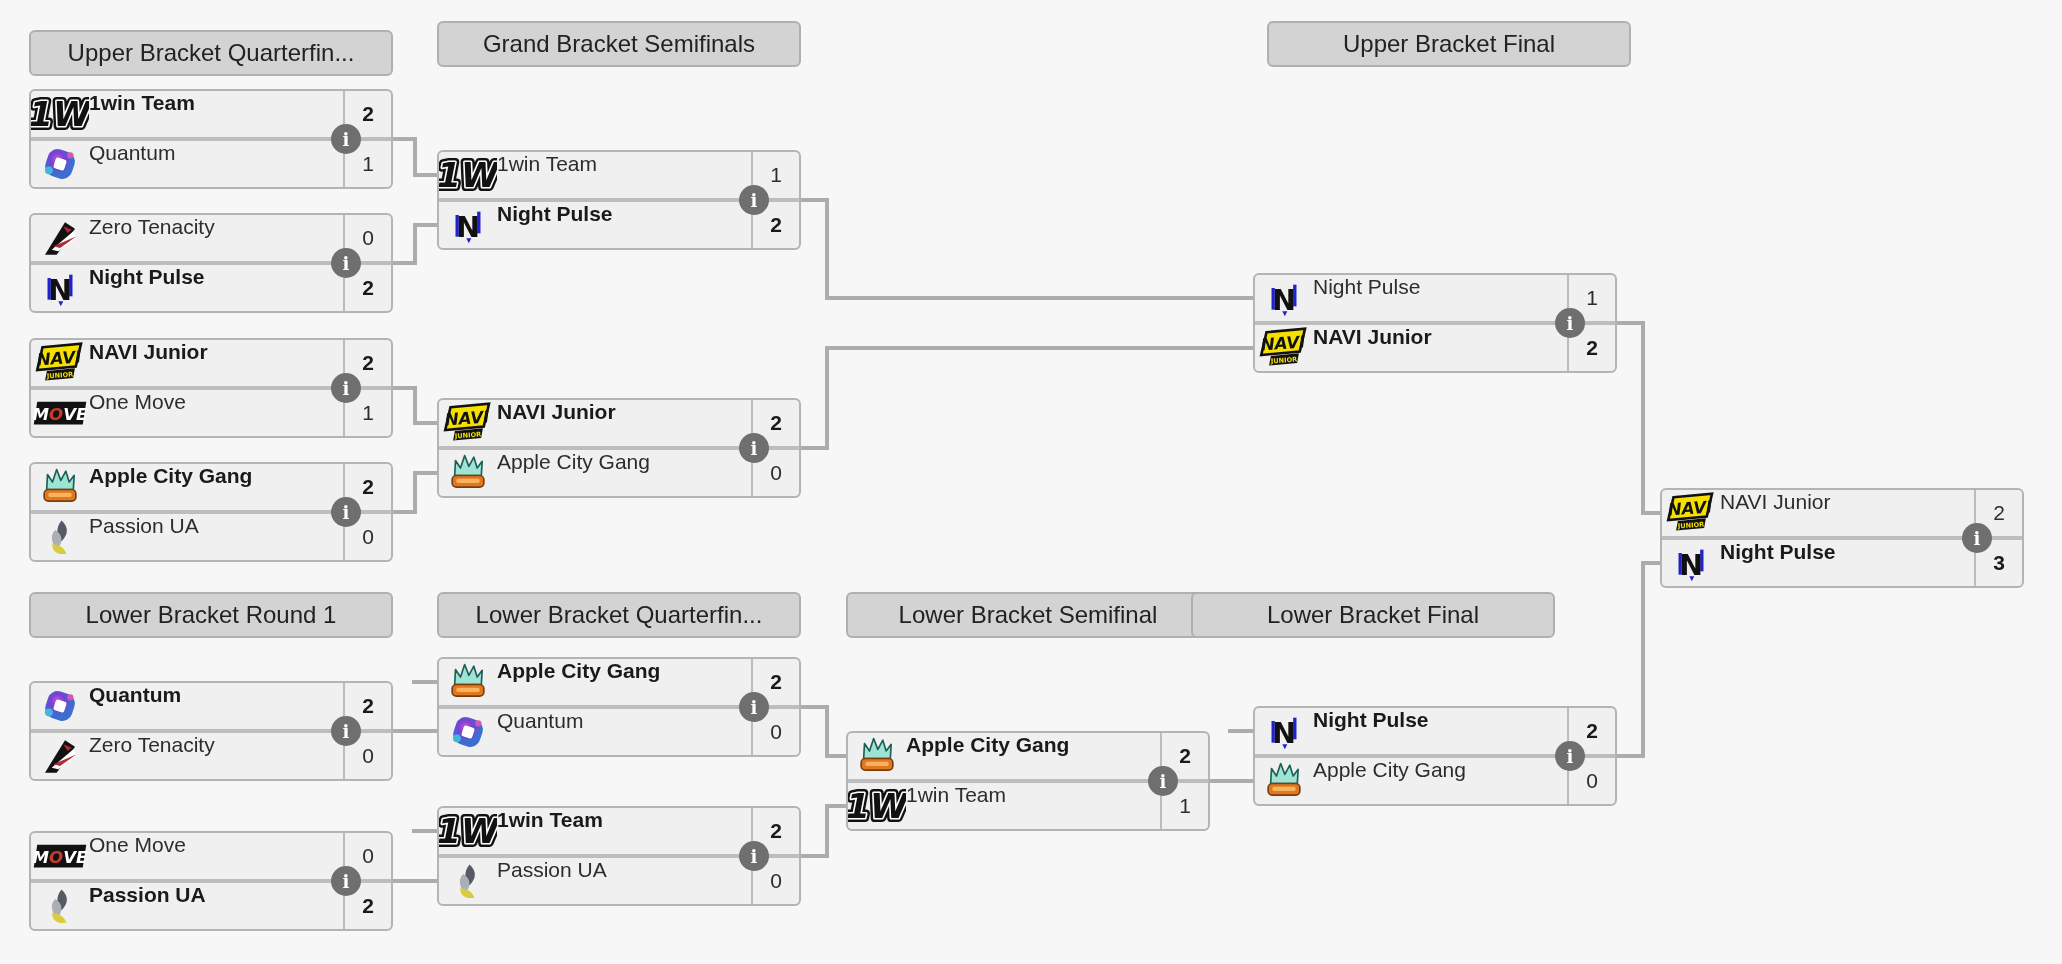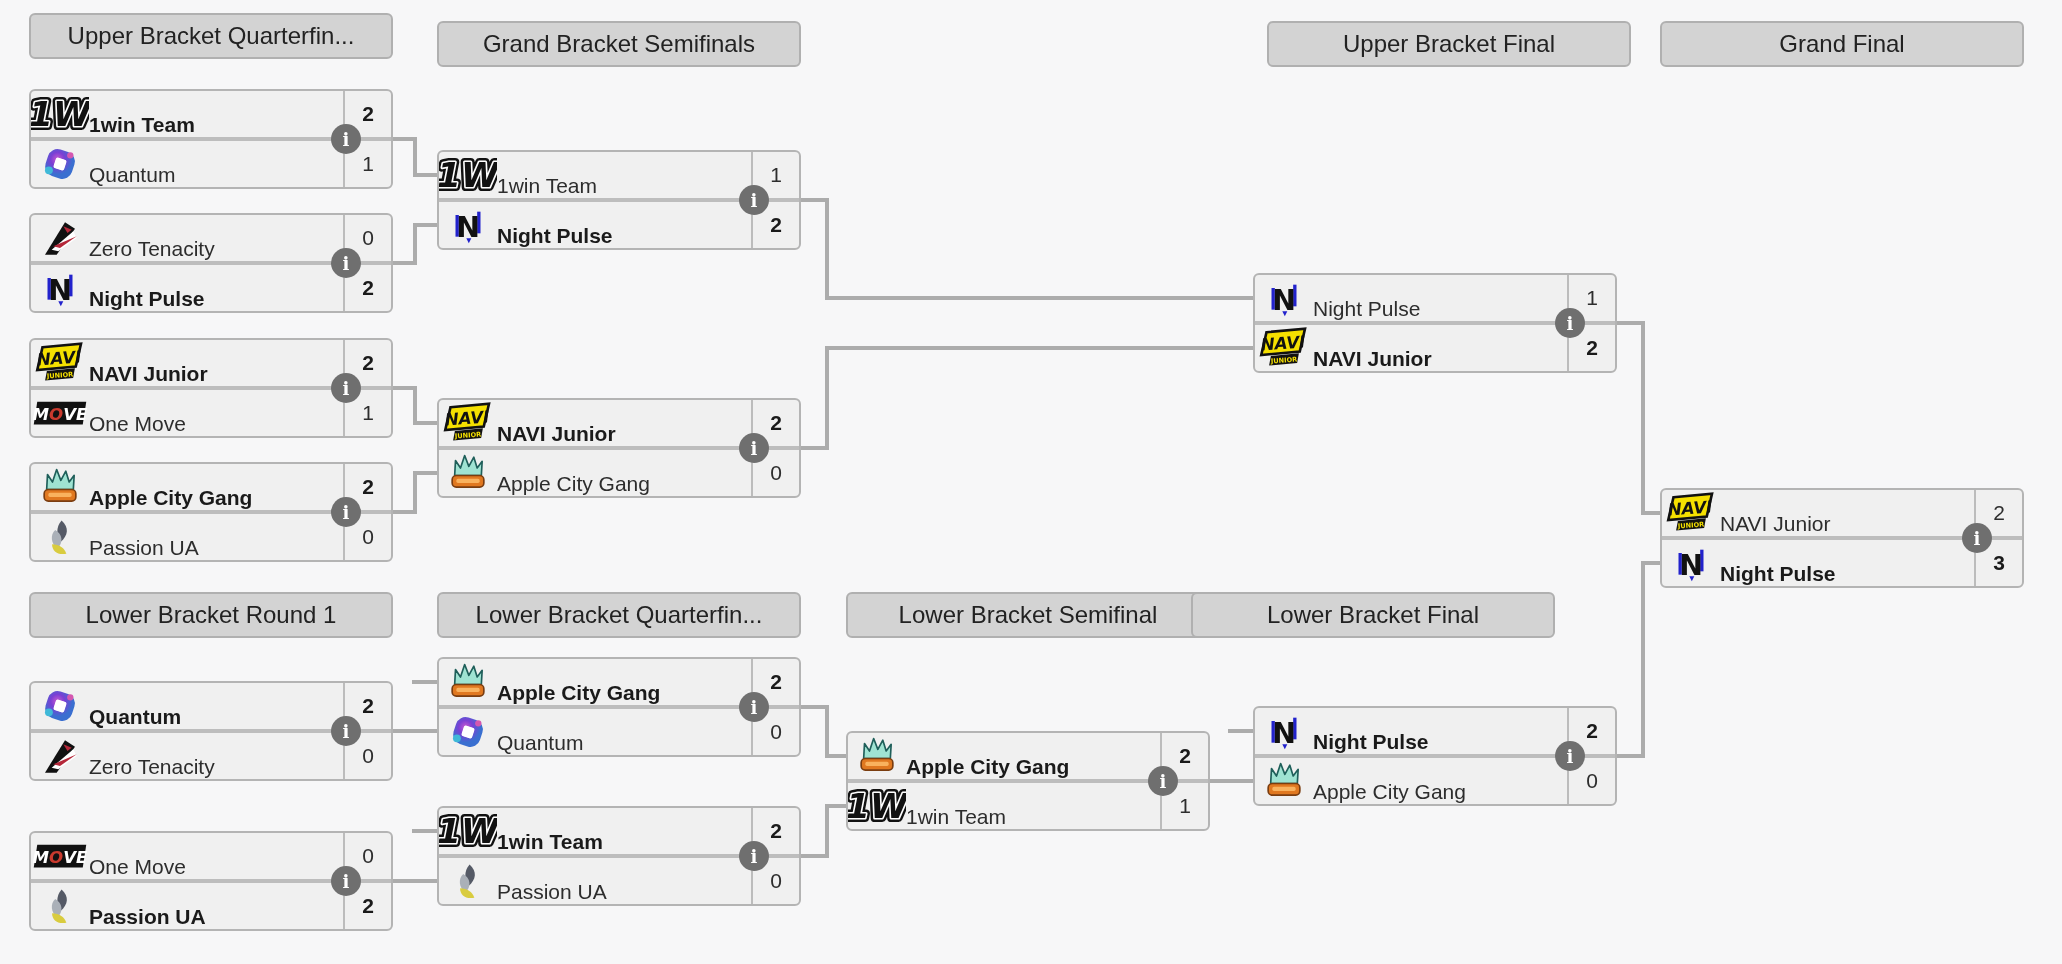--- a/index.html
+++ b/index.html
@@ -24,21 +24,21 @@
     background:var(--header-fill);border:2px solid var(--header-border);
     border-radius:6px;display:flex;align-items:center;justify-content:center;
     font-size:24px;color:#222;white-space:nowrap;overflow:hidden;
   }
 
   .match{position:absolute;width:364px;height:100px}
   .mbody{
     position:absolute;inset:0;background:var(--box-fill);
     border:2px solid var(--box-border);border-radius:6px;overflow:hidden;
   }
-  .trow{position:relative;height:46px;display:flex;align-items:flex-end}
+  .trow{position:relative;height:46px;display:flex;align-items:flex-start}
   .mdiv{height:4px;background:var(--divider)}
   .logo{width:58px;height:46px;display:flex;align-items:center;justify-content:center;flex:0 0 58px}
   .tname{flex:1;font-size:21px;color:var(--text);white-space:nowrap;overflow:hidden}
   .trow.winner .tname,.trow.winner .score{font-weight:bold;color:var(--winner-text)}
   .score{
     flex:0 0 48px;width:48px;height:46px;border-left:2px solid var(--scoreline);
     display:flex;align-items:center;justify-content:center;font-size:21px;
   }
   .info{
     position:absolute;right:32px;top:35px;width:30px;height:30px;border-radius:50%;
@@ -110,24 +110,23 @@
     <symbol id="lg-pua" viewBox="0 0 40 48">
       <path d="M22 3 C32 12 30 22 21 30 C16 23 14 12 22 3 Z" fill="#555a66"></path>
       <path d="M14 15 C23 20 25 31 16 39 C9 32 7 21 14 15 Z" fill="#aab0b8"></path>
       <path d="M10 33 C19 33 26 38 28 45 C17 47 10 42 10 33 Z" fill="#d9cc3f"></path>
     </symbol>
   </defs>
 </svg>
 
 <div class="canvas">
 
-  <div class="round-header" style="left:29px;top:13px">Upper Bracket Quarterfin...</div>
+  <div class="round-header" style="left:29px;top:30px">Upper Bracket Quarterfin...</div>
   <div class="round-header" style="left:437px;top:21px">Grand Bracket Semifinals</div>
   <div class="round-header" style="left:1267px;top:21px">Upper Bracket Final</div>
-  <div class="round-header" style="left:1660px;top:21px">Grand Final</div>
   <div class="round-header" style="left:29px;top:592px">Lower Bracket Round 1</div>
   <div class="round-header" style="left:846px;top:592px">Lower Bracket Semifinal</div>
   <div class="round-header" style="left:437px;top:592px">Lower Bracket Quarterfin...</div>
   <div class="round-header" style="left:1191px;top:592px">Lower Bracket Final</div>
 
   <div class="seg h" style="left:393px;top:137px;width:24px"></div>
   <div class="seg v" style="left:413px;top:137px;height:40px"></div>
   <div class="seg h" style="left:413px;top:173px;width:24px"></div>
   <div class="seg h" style="left:393px;top:261px;width:24px"></div>
   <div class="seg v" style="left:413px;top:223px;height:42px"></div>

